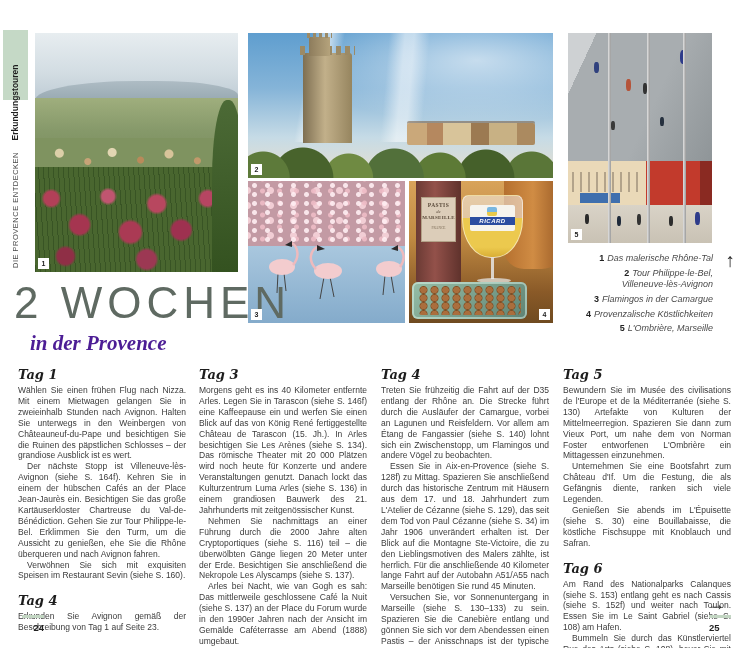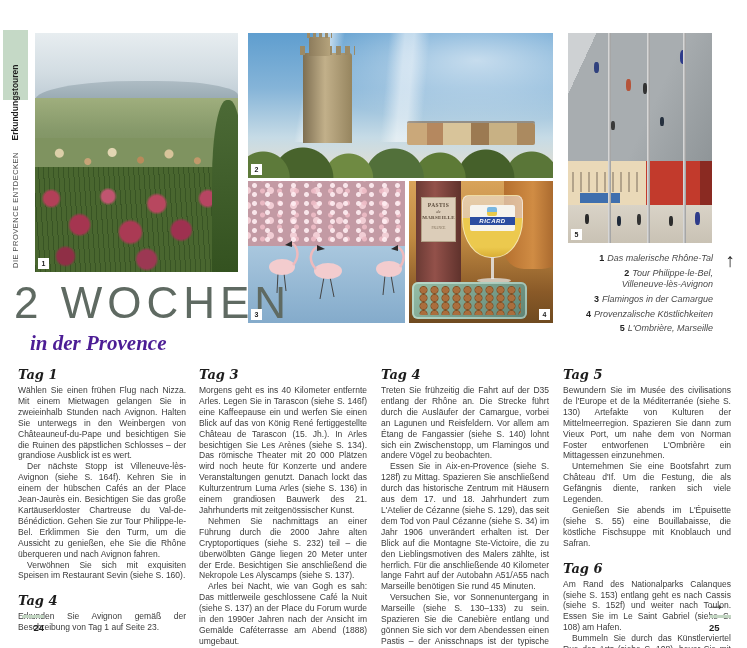--- a/index.html
+++ b/index.html
@@ -272,40 +272,40 @@
     <section>
       <h3 class="day-title">Tag 4</h3>
       <p>Erkunden Sie Avignon gemäß der Beschreibung von Tag 1 auf Seite 23.</p>
     </section>
   </div>
 
   <div class="col" style="left:199px;">
     <section>
       <h3 class="day-title">Tag 3</h3>
       <p>Morgens geht es ins 40 Kilometer entfernte Arles. Legen Sie in Tarascon (siehe S. 146f) eine Kaffeepause ein und werfen Sie einen Blick auf das von König René fertiggestellte Château de Tarascon (15. Jh.). In Arles besichtigen Sie Les Arènes (siehe S. 134). Das römische Theater mit 20 000 Plätzen wird noch heute für Konzerte und andere Veranstaltungen genutzt. Danach lockt das Kulturzentrum Luma Arles (siehe S. 136) in einem grandiosen Bauwerk des 21. Jahrhunderts mit zeitgenössischer Kunst.</p>
-      <p class="ind">Nehmen Sie nachmittags an einer Führung durch die 2000 Jahre alten Cryptoportiques (siehe S. 232) teil – die überwölbten Gänge liegen 20 Meter unter der Erde. Besichtigen Sie anschließend die Nekropole Les Alyscamps (siehe S. 137).</p>
+      <p class="ind">Nehmen Sie nachmittags an einer Führung durch die 2000 Jahre alten Cryptoportiques (siehe S. 116) teil – die überwölbten Gänge liegen 20 Meter unter der Erde. Besichtigen Sie anschließend die Nekropole Les Alyscamps (siehe S. 137).</p>
       <p class="ind">Arles bei Nacht, wie van Gogh es sah: Das mittlerweile geschlossene Café la Nuit (siehe S. 137) an der Place du Forum wurde in den 1990er Jahren nach der Ansicht im Gemälde Caféterrasse am Abend (1888) umgebaut.</p>
     </section>
   </div>
 
   <div class="col" style="left:381px;">
     <section>
       <h3 class="day-title">Tag 4</h3>
       <p>Treten Sie frühzeitig die Fahrt auf der D35 entlang der Rhône an. Die Strecke führt durch die Ausläufer der Camargue, vorbei an Lagunen und Reisfeldern. Vor allem am Étang de Fangassier (siehe S. 140) lohnt sich ein Zwischenstopp, um Flamingos und andere Vögel zu beobachten.</p>
       <p class="ind">Essen Sie in Aix-en-Provence (siehe S. 128f) zu Mittag. Spazieren Sie anschließend durch das historische Zentrum mit Häusern aus dem 17. und 18. Jahrhundert zum L'Atelier de Cézanne (siehe S. 129), das seit dem Tod von Paul Cézanne (siehe S. 34) im Jahr 1906 unverändert erhalten ist. Der Blick auf die Montagne Ste-Victoire, die zu den Lieblingsmotiven des Malers zählte, ist herrlich. Für die anschließende 40 Kilometer lange Fahrt auf der Autobahn A51/A55 nach Marseille benötigen Sie rund 45 Minuten.</p>
       <p class="ind">Versuchen Sie, vor Sonnenuntergang in Marseille (siehe S. 130–133) zu sein. Spazieren Sie die Canebière entlang und gönnen Sie sich vor dem Abendessen einen Pastis – der Anisschnaps ist der typische Aperitif in Marseille.</p>
     </section>
   </div>
 
   <div class="col" style="left:563px;">
     <section>
       <h3 class="day-title">Tag 5</h3>
       <p>Bewundern Sie im Musée des civilisations de l'Europe et de la Méditerranée (siehe S. 130) Artefakte von Kulturen der Mittelmeerregion. Spazieren Sie dann zum Vieux Port, um nahe dem von Norman Foster entworfenen L'Ombrière ein Mittagessen einzunehmen.</p>
       <p class="ind">Unternehmen Sie eine Bootsfahrt zum Château d'If. Um die Festung, die als Gefängnis diente, ranken sich viele Legenden.</p>
-      <p class="ind">Genießen Sie abends im L'Épuisette (siehe S. 55) eine Bouillabaisse, die köstliche Fischsuppe mit Knoblauch und Safran.</p>
+      <p class="ind">Genießen Sie abends im L'Épuisette (siehe S. 30) eine Bouillabaisse, die köstliche Fischsuppe mit Knoblauch und Safran.</p>
     </section>
     <section>
       <h3 class="day-title">Tag 6</h3>
       <p>Am Rand des Nationalparks Calanques (siehe S. 153) entlang geht es nach Cassis (siehe S. 152f) und weiter nach Toulon. Essen Sie im Le Saint Gabriel (siehe S. 108) am Hafen.</p>
       <p class="ind">Bummeln Sie durch das Künstlerviertel Rue des Arts (siehe S. 108), bevor Sie mit der Seilbahn auf den Mont Faron (siehe S. 109) fahren.</p>
 
     </section>
   </div>
 
   <div class="foot-l">

